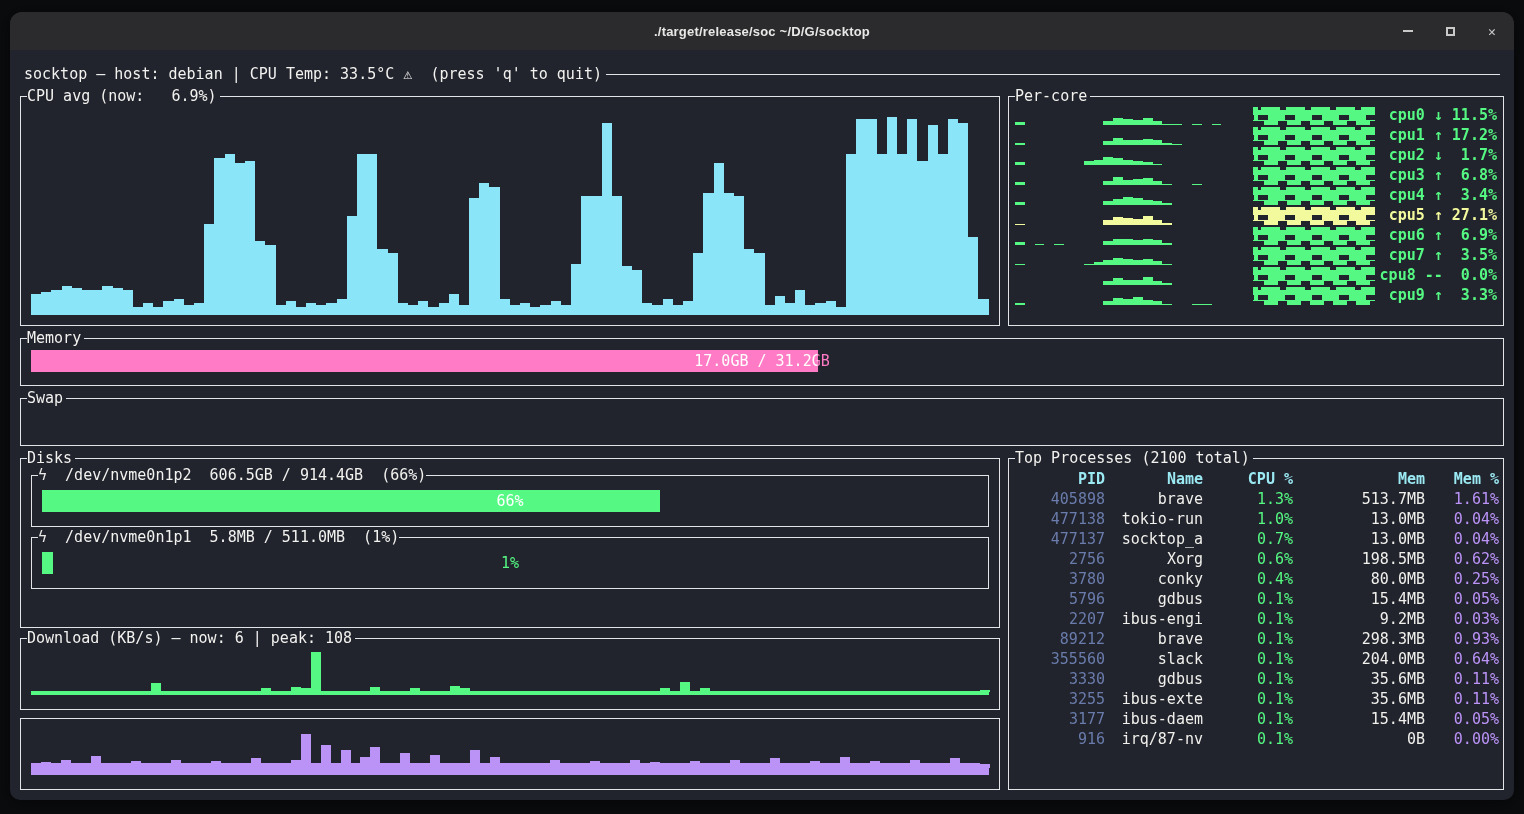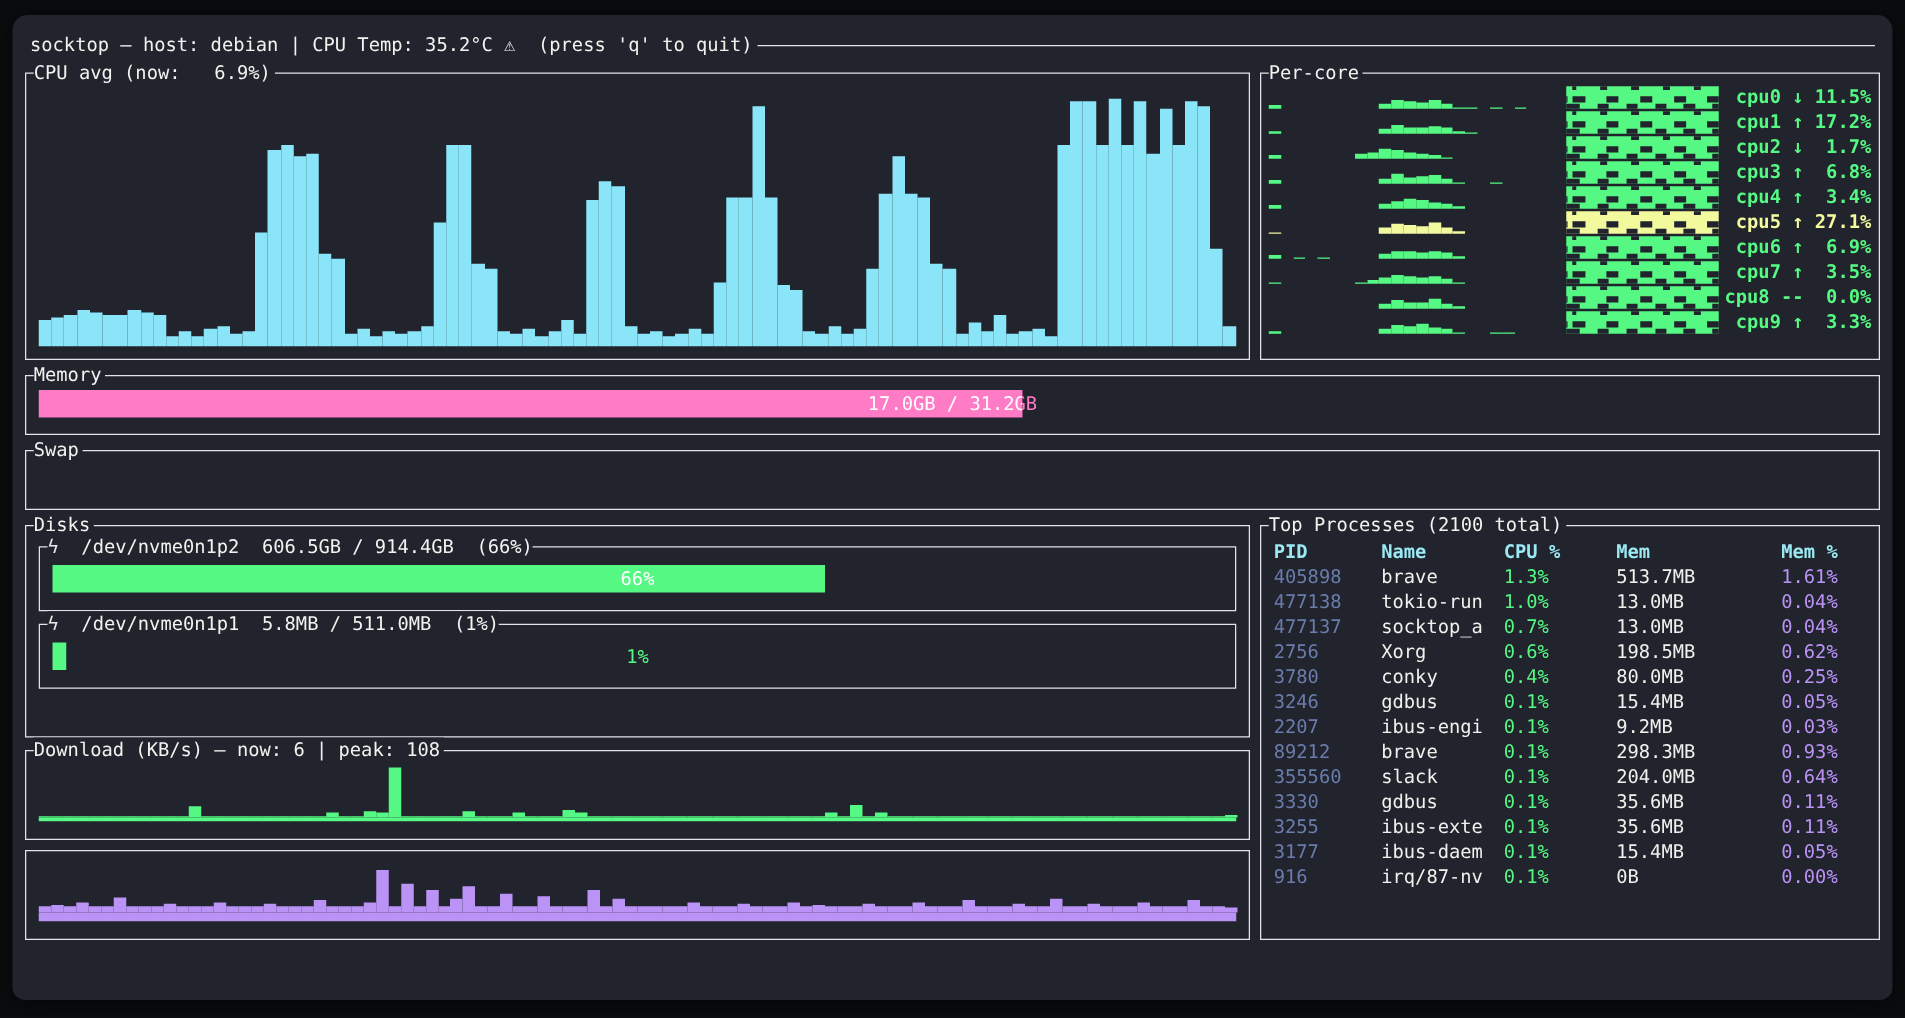--- a/index.html
+++ b/index.html
@@ -60,41 +60,53 @@
   .disk-icon{color:#e8e8e6;}
   .sub-gauge{position:relative;height:22px;margin:14px 10px 0;}
   .net-panel{height:72px;}
   .net-panel.dl{margin-top:10px;}
   .net-panel.ul{margin-top:8px;}
   .net-chart{display:flex;align-items:flex-end;height:44px;margin:12px 10px 0;}
   .net-chart.dl{border-bottom:3px solid var(--green);}
   .net-chart.ul{border-bottom:7px solid var(--purple);}
   .net-chart>div{flex:1;}
   .proc-panel{flex:1;height:332px;}
-  .proc-table{padding:10px 4px 0 10px;}
+  .proc-table{padding:10px 4px 0 10px;text-align:right;}
   .prow{display:grid;grid-template-columns:86px 98px 90px 132px 1fr;height:20px;white-space:pre;}
   .prow span{overflow:hidden;}
   .phead span{color:var(--hcyan);font-weight:700;}
   .c-pid{color:var(--slate);}
   .c-name{color:#f0f0ec;}
   .c-cpu{color:var(--green);}
   .c-mem{color:#f0f0ec;}
   .c-memp{color:var(--purple);}
   .prow.hot span{font-weight:700;}
   .prow.hot .c-pid{color:#7d90c0;}
 </style>
 </head>
 <body>
 
 <div class="stage">
   <div class="window">
+    <div class="titlebar">
+      <div class="tb-title">./target/release/soc ~/D/G/socktop</div>
+      <div class="tb-controls">
+        <span class="tbtn">
+            <span class="glyph-min"></span>
+          </span>
+        <span class="tbtn">
+            <span class="glyph-max"></span>
+          </span>
+        <span class="tbtn close">✕</span>
+      </div>
+    </div>
 
     <div class="term">
       <div class="hdr">
-        <span>socktop — host: debian | CPU Temp: 35.2°C ⚠  (press 'q' to quit)</span>
+        <span>socktop — host: debian | CPU Temp: 33.5°C ⚠  (press 'q' to quit)</span>
         <span class="hline"></span>
       </div>
 
       <div class="row top-row">
         <div class="panel cpu-panel">
           <span class="ptitle">CPU avg (now:   6.9%)</span>
           <div class="cpu-chart" id="cpuChart">
               <div style="height: 10%; background: var(--cyan);"></div>
               <div style="height: 11%; background: var(--cyan);"></div>
               <div style="height: 12%; background: var(--cyan);"></div>
@@ -744,21 +756,21 @@
               <span>CPU %</span>
               <span>Mem</span>
               <span>Mem %</span>
             </div>
             <div id="procRows">
                 <div class="prow"><span class="c-pid">405898</span><span class="c-name">brave</span><span class="c-cpu">1.3%</span><span class="c-mem">513.7MB</span><span class="c-memp">1.61%</span></div>
                 <div class="prow"><span class="c-pid">477138</span><span class="c-name">tokio-run</span><span class="c-cpu">1.0%</span><span class="c-mem">13.0MB</span><span class="c-memp">0.04%</span></div>
                 <div class="prow"><span class="c-pid">477137</span><span class="c-name">socktop_a</span><span class="c-cpu">0.7%</span><span class="c-mem">13.0MB</span><span class="c-memp">0.04%</span></div>
                 <div class="prow"><span class="c-pid">2756</span><span class="c-name">Xorg</span><span class="c-cpu">0.6%</span><span class="c-mem">198.5MB</span><span class="c-memp">0.62%</span></div>
                 <div class="prow"><span class="c-pid">3780</span><span class="c-name">conky</span><span class="c-cpu">0.4%</span><span class="c-mem">80.0MB</span><span class="c-memp">0.25%</span></div>
-                <div class="prow"><span class="c-pid">3246</span><span class="c-name">gdbus</span><span class="c-cpu">0.1%</span><span class="c-mem">15.4MB</span><span class="c-memp">0.05%</span></div>
+                <div class="prow"><span class="c-pid">5796</span><span class="c-name">gdbus</span><span class="c-cpu">0.1%</span><span class="c-mem">15.4MB</span><span class="c-memp">0.05%</span></div>
                 <div class="prow"><span class="c-pid">2207</span><span class="c-name">ibus-engi</span><span class="c-cpu">0.1%</span><span class="c-mem">9.2MB</span><span class="c-memp">0.03%</span></div>
                 <div class="prow"><span class="c-pid">89212</span><span class="c-name">brave</span><span class="c-cpu">0.1%</span><span class="c-mem">298.3MB</span><span class="c-memp">0.93%</span></div>
                 <div class="prow"><span class="c-pid">355560</span><span class="c-name">slack</span><span class="c-cpu">0.1%</span><span class="c-mem">204.0MB</span><span class="c-memp">0.64%</span></div>
                 <div class="prow"><span class="c-pid">3330</span><span class="c-name">gdbus</span><span class="c-cpu">0.1%</span><span class="c-mem">35.6MB</span><span class="c-memp">0.11%</span></div>
                 <div class="prow"><span class="c-pid">3255</span><span class="c-name">ibus-exte</span><span class="c-cpu">0.1%</span><span class="c-mem">35.6MB</span><span class="c-memp">0.11%</span></div>
                 <div class="prow"><span class="c-pid">3177</span><span class="c-name">ibus-daem</span><span class="c-cpu">0.1%</span><span class="c-mem">15.4MB</span><span class="c-memp">0.05%</span></div>
                 <div class="prow"><span class="c-pid">916</span><span class="c-name">irq/87-nv</span><span class="c-cpu">0.1%</span><span class="c-mem">0B</span><span class="c-memp">0.00%</span></div>
               </div>
           </div>
         </div>

